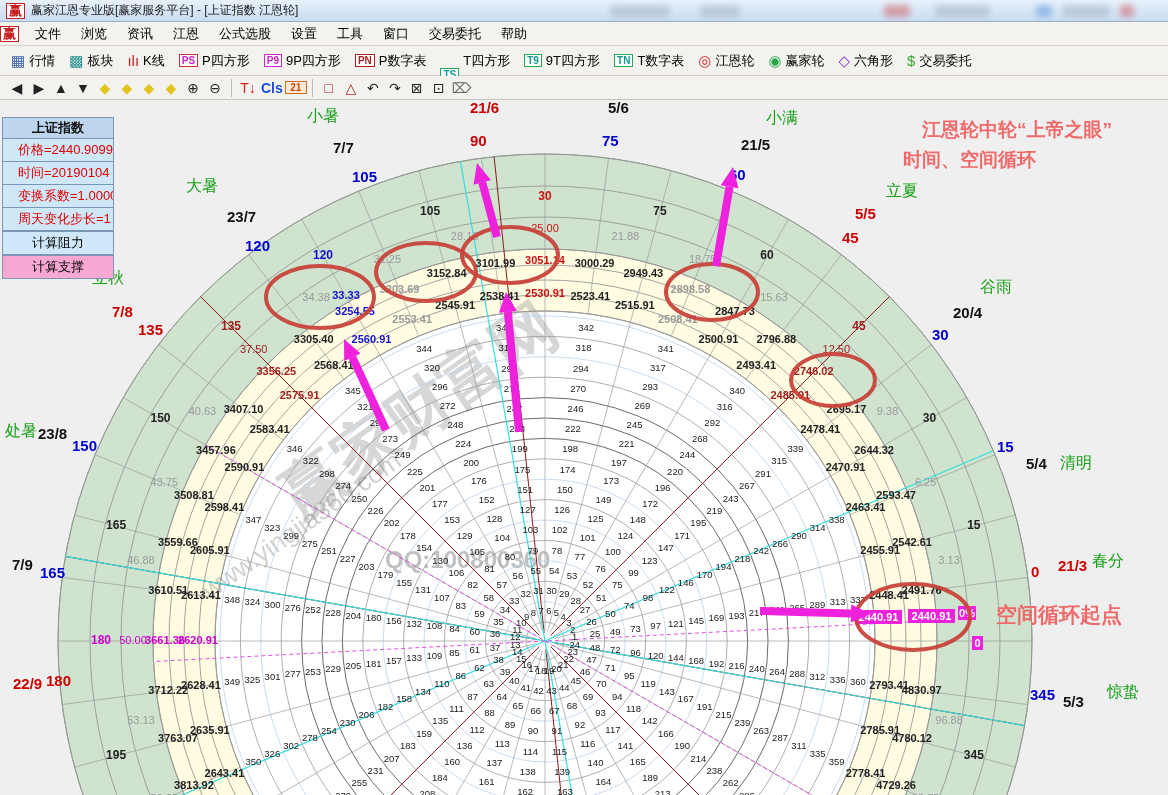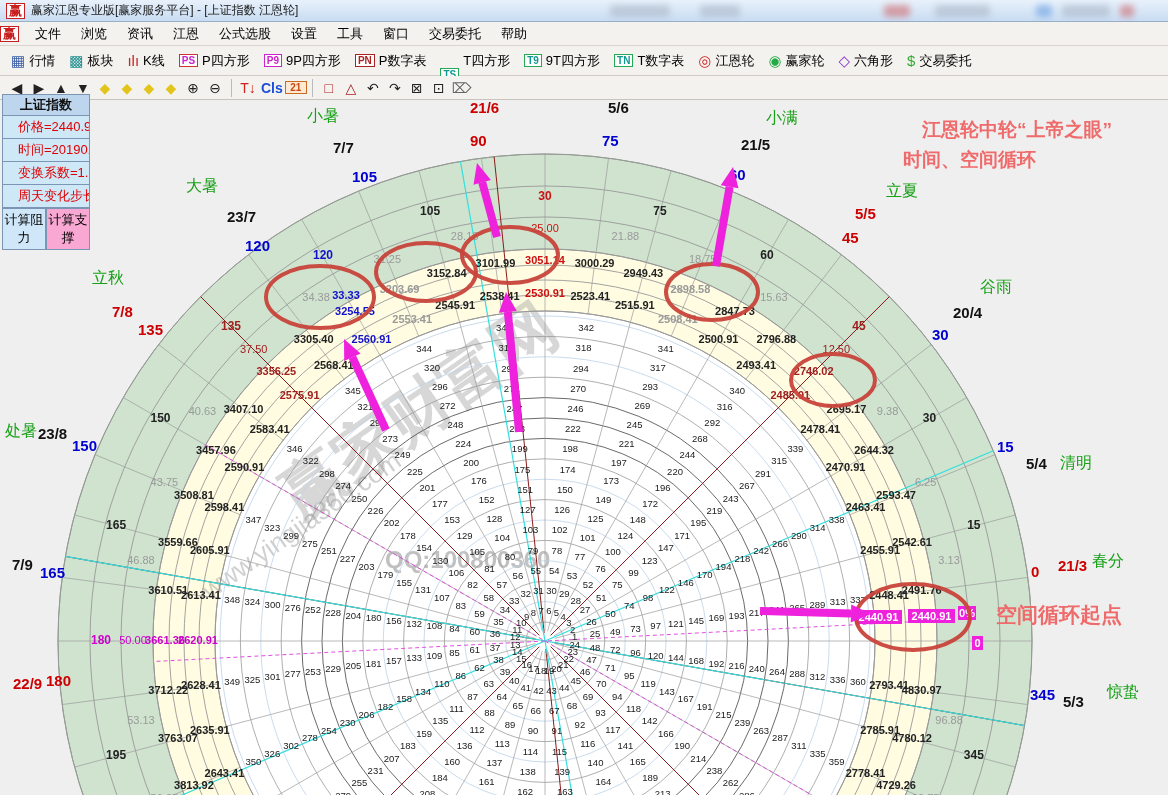--- a/index.html
+++ b/index.html
@@ -20,26 +20,26 @@
   .tb-glyph { font-size:15px; line-height:16px; }
   .tb-badge { font-size:10px; font-weight:bold; border:1px solid; padding:0px 2px; line-height:11px;
     background:#fff; letter-spacing:0px; }
   #toolbar2 { position:absolute; left:0; top:76px; width:1168px; height:24px; background:#f4f2ee;
     border-bottom:1px solid #c8c4bc; display:flex; align-items:center; padding-left:6px; }
   .tb2-item { min-width:22px; text-align:center; font-size:14px; padding:1px 2px; cursor:default; }
   .tb2-sep { width:1px; height:18px; background:#bbb; margin:0 5px; }
   .tb2-box { border:1px solid #cc6a1e; background:#ffe9d2; font-size:10px; font-weight:bold;
     padding:0 2px; color:#c84a10; }
   #chart { position:absolute; left:0; top:100px; width:1168px; height:695px; background:#efefef; }
-  #panel { position:absolute; left:2px; top:94px; width:88px; z-index:30; font-size:13px; }
+  #panel { position:absolute; left:2px; top:117px; width:112px; z-index:30; font-size:13px; }
   #panel .p-head { background:#bdd6ee; border:1px solid #7a96b4; text-align:center; color:#111;
     padding:1px 0; font-weight:bold; }
   #panel .p-row { background:#cfe8f8; border:1px solid #7a96b4; border-top:none; color:#e00000;
     padding:2px 15px; white-space:nowrap; overflow:hidden; }
-  #panel .p-btns { display:flex; }
+  #panel .p-btns { display:flex;flex-direction:column; }
   #panel button { flex:1; font-size:13px; padding:2px 0; border:1px solid #7a96b4; cursor:pointer;
     font-family:inherit; }
   #panel button.b1 { background:#cfe7f9; }
   #panel button.b2 { background:#f9a8d4; }
 </style>
 </head>
 <body>
 
 <div id="titlebar">
   <span class="logo">赢</span>

